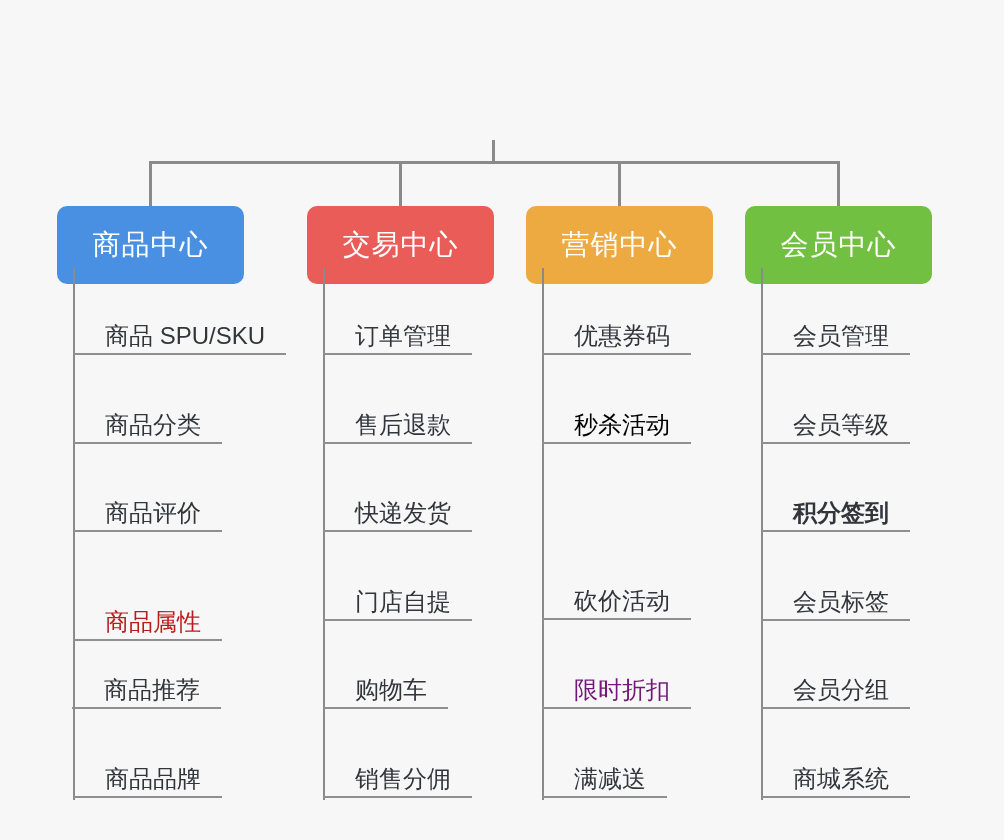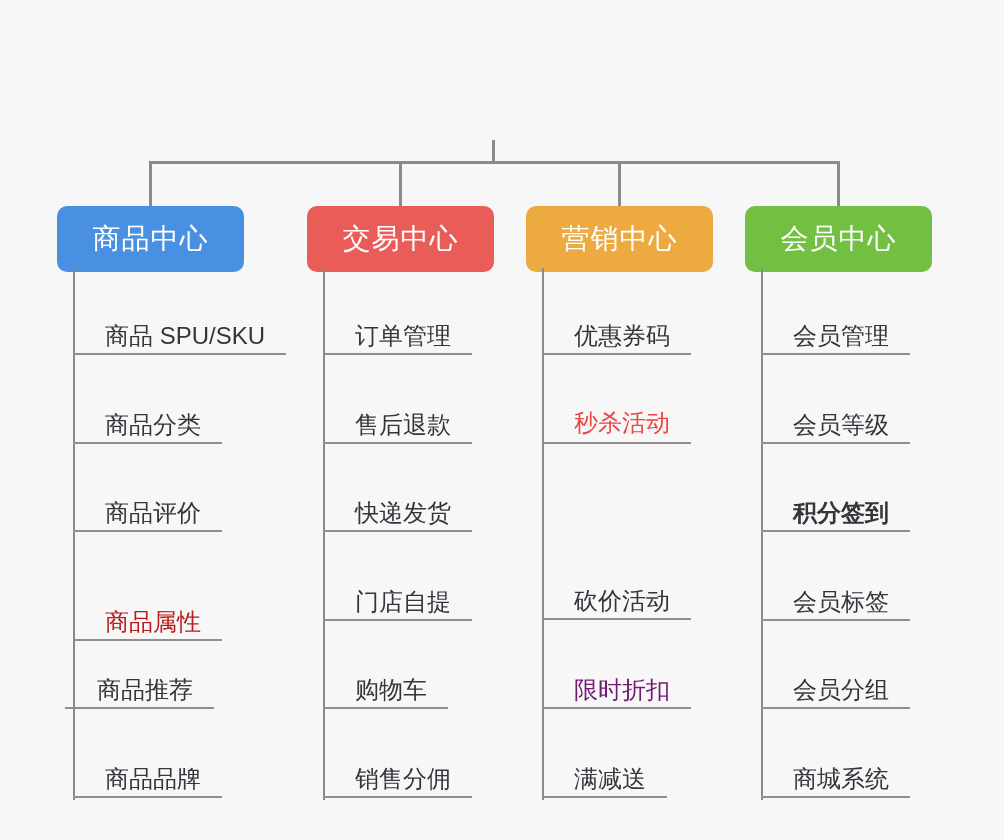--- a/index.html
+++ b/index.html
@@ -34,21 +34,21 @@
     font-size:40px;
     letter-spacing:2px;
     white-space:nowrap;
   }
   .doge{width:58px;height:58px;flex:0 0 auto;}
   
   .conn{position:absolute;background:#8a8a8a;}
   
   .branch-header{
     position:absolute;
-    width:187px;height:66px;
+    width:187px;height:78px;
     border-radius:10px;
     color:#ffffff;
     font-size:28px;
     letter-spacing:1px;
     display:flex;
     align-items:center;
     justify-content:center;
     box-sizing:border-box;
     white-space:nowrap;
   }
@@ -77,36 +77,36 @@
 
 <div class="conn" style="left: 492px; top: 140px; width: 3px; height: 24px;"></div>
     <div class="conn" style="left: 149px; top: 161px; width: 691px; height: 3px;"></div>
     <div class="conn" style="left: 149px; top: 161px; width: 3px; height: 45px;"></div>
     <div class="branch-header" style="left: 57px; top: 206px; background: rgb(74, 144, 226);">商品中心</div>
     <div class="branch-spine" style="left: 73px; top: 268px; height: 532px; background: rgb(138, 138, 138);"></div>
     <div class="topic-node" style="left: 73px; top: 315px; border-bottom-color: rgb(143, 143, 143); color: rgb(50, 54, 59);">商品 SPU/SKU</div>
     <div class="topic-node" style="left: 73px; top: 403.6px; border-bottom-color: rgb(143, 143, 143); color: rgb(50, 54, 59);">商品分类</div>
     <div class="topic-node" style="left: 73px; top: 492.2px; border-bottom-color: rgb(143, 143, 143); color: rgb(50, 54, 59); text-align: center;">商品评价</div>
     <div class="topic-node" style="left: 73px; top: 580.8px; border-bottom-color: rgb(143, 143, 143); color: #b91c1c; margin-top: 20px;">商品属性</div>
-    <div class="topic-node" style="left: 65px; top: 669.4px; border-bottom-color: rgb(143, 143, 143); color: rgb(50, 54, 59);">商品推荐</div>
+    <div class="topic-node" style="left: 72px; top: 669.4px; border-bottom-color: rgb(143, 143, 143); color: rgb(50, 54, 59);">商品推荐</div>
     <div class="topic-node" style="left: 73px; top: 758px; border-bottom-color: rgb(143, 143, 143); color: rgb(50, 54, 59);">商品品牌</div>
     <div class="conn" style="left: 399px; top: 161px; width: 3px; height: 45px;"></div>
     <div class="branch-header" style="left: 307px; top: 206px; background: rgb(234, 92, 88);">交易中心</div>
     <div class="branch-spine" style="left: 323px; top: 268px; height: 532px; background: rgb(138, 138, 138);"></div>
     <div class="topic-node" style="left: 323px; top: 315px; border-bottom-color: rgb(143, 143, 143); color: rgb(50, 54, 59);">订单管理</div>
     <div class="topic-node" style="left: 323px; top: 403.6px; border-bottom-color: rgb(143, 143, 143); color: rgb(50, 54, 59);">售后退款</div>
     <div class="topic-node" style="left: 323px; top: 492.2px; border-bottom-color: rgb(143, 143, 143); color: rgb(50, 54, 59);">快递发货</div>
     <div class="topic-node" style="left: 323px; top: 580.8px; border-bottom-color: rgb(143, 143, 143); color: rgb(50, 54, 59);">门店自提</div>
     <div class="topic-node" style="left: 323px; top: 669.4px; border-bottom-color: rgb(143, 143, 143); color: rgb(50, 54, 59);">购物车</div>
     <div class="topic-node" style="left: 323px; top: 758px; border-bottom-color: rgb(143, 143, 143); color: rgb(50, 54, 59);">销售分佣</div>
     <div class="conn" style="left: 618px; top: 161px; width: 3px; height: 45px;"></div>
     <div class="branch-header" style="left: 526px; top: 206px; background: rgb(237, 170, 64);">营销中心</div>
     <div class="branch-spine" style="left: 542px; top: 268px; height: 532px; background: rgb(138, 138, 138);"></div>
     <div class="topic-node" style="left: 542px; top: 315px; border-bottom-color: rgb(143, 143, 143); color: rgb(50, 54, 59);">优惠券码</div>
-    <div class="topic-node" style="left: 542px; top: 403.6px; border-bottom-color: rgb(143, 143, 143); color: #ef4444; font-family: Liberation Mono, monospace;">秒杀活动</div>
+    <div class="topic-node" style="left: 542px; top: 403.6px; border-bottom-color: rgb(143, 143, 143); color: #000000;">秒杀活动</div>
     <div class="topic-node" style="left: 542px; top: 580px; border-bottom-color: rgb(143, 143, 143); color: rgb(50, 54, 59);">砍价活动</div>
     <div class="topic-node" style="left: 542px; top: 669.4px; border-bottom-color: rgb(143, 143, 143); color: #701a75;">限时折扣</div>
     <div class="topic-node" style="left: 542px; top: 758px; border-bottom-color: rgb(143, 143, 143); color: rgb(50, 54, 59);">满减送</div>
     <div class="conn" style="left: 837px; top: 161px; width: 3px; height: 45px;"></div>
     <div class="branch-header" style="left: 745px; top: 206px; background: rgb(114, 192, 65);">会员中心</div>
     <div class="branch-spine" style="left: 761px; top: 268px; height: 532px; background: rgb(138, 138, 138);"></div>
     <div class="topic-node" style="left: 761px; top: 315px; border-bottom-color: rgb(143, 143, 143); color: rgb(50, 54, 59);">会员管理</div>
     <div class="topic-node" style="left: 761px; top: 403.6px; border-bottom-color: rgb(143, 143, 143); color: rgb(50, 54, 59);">会员等级</div>
     <div class="topic-node" style="left: 761px; top: 492.2px; border-bottom-color: rgb(143, 143, 143); color: rgb(50, 54, 59); font-weight: bold;">积分签到</div>
     <div class="topic-node" style="left: 761px; top: 580.8px; border-bottom-color: rgb(143, 143, 143); color: rgb(50, 54, 59);">会员标签</div>

